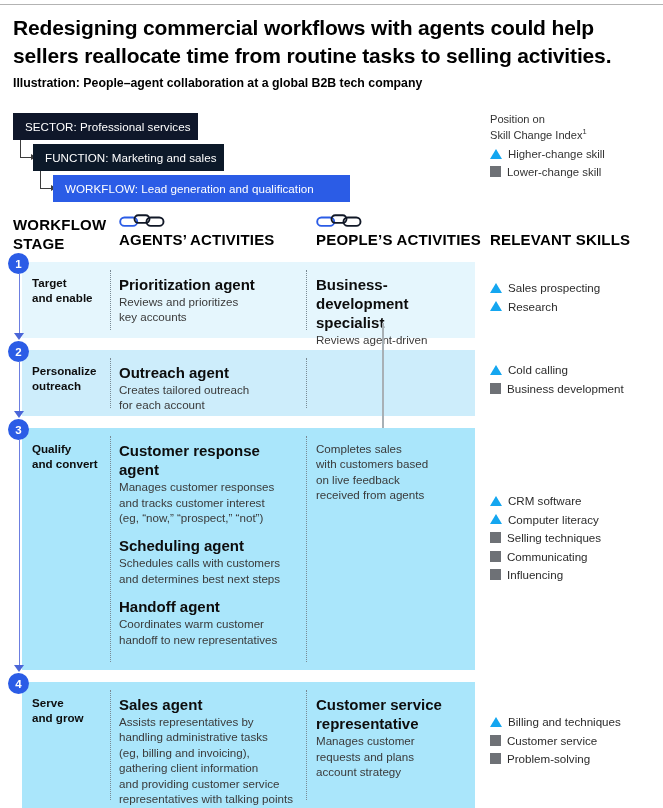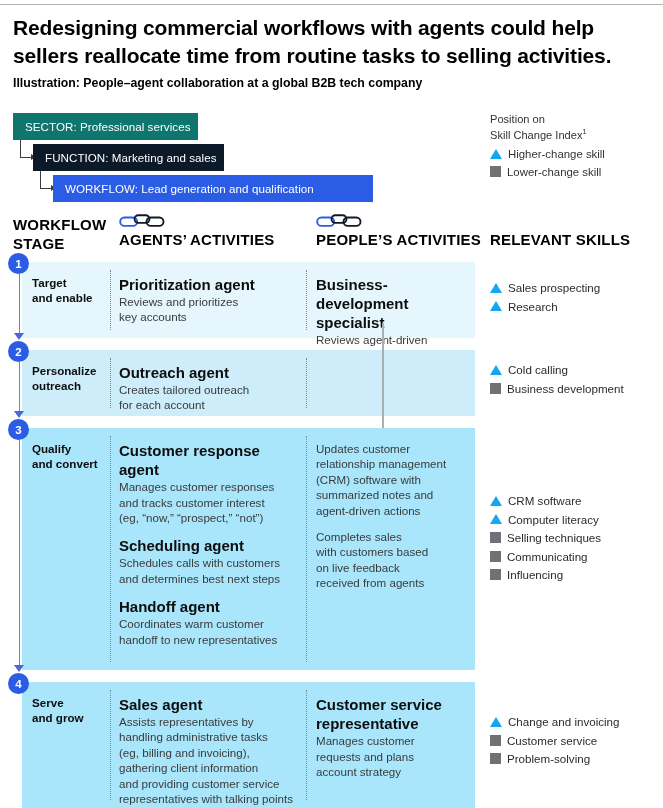--- a/index.html
+++ b/index.html
@@ -47,23 +47,23 @@
   
   .hbox {
     position: absolute;
     color: #ffffff;
     font-size: 11.6px;
     display: flex;
     align-items: center;
     padding-left: 12px;
     letter-spacing: 0.05px;
   }
-  #box-sector   { left: 13px;  top: 113px; width: 185px; height: 27px; background: #0f766e; }
+  #box-sector   { left: 13px;  top: 113px; width: 185px; height: 27px; background: #0f172a; }
   #box-function { left: 33px;  top: 144px; width: 191px; height: 27px; background: #0c1929; }
-  #box-workflow { left: 53px;  top: 175px; width: 320px; height: 27px; background: #2b5ce6; }
+  #box-workflow { left: 53px;  top: 175px; width: 297px; height: 27px; background: #2b5ce6; }
 
   .elbow {
     position: absolute;
     border-left: 1.2px solid #3c3c3c;
     border-bottom: 1.2px solid #3c3c3c;
   }
   #elbow-1 { left: 20px; top: 140px; width: 12px; height: 18px; }
   #elbow-2 { left: 40px; top: 171px; width: 12px; height: 18px; }
   .elbow::after {
     content: "";
@@ -330,23 +330,20 @@
         <div class="role">Scheduling agent</div>
         <div class="desc">Schedules calls with customers<br>and determines best next steps</div>
       </div>
       <div class="block">
         <div class="role">Handoff agent</div>
         <div class="desc">Coordinates warm customer<br>handoff to new representatives</div>
       </div>
     </div>
     <div class="people-col" style="top: 441px;">
       <div class="block">
-        <div class="desc">Updates customer<br>relationship management<br>(CRM) software with<br>summarized notes and<br>agent-driven actions</div>
-      </div>
-      <div class="block">
         <div class="desc">Completes sales<br>with customers based<br>on live feedback<br>received from agents</div>
       </div>
     </div>
     <div class="skills-col" style="top: 494px;">
       <div class="skill-row">
         <span class="mk tri"></span>
         <span>CRM software</span>
       </div>
       <div class="skill-row">
         <span class="mk tri"></span>
@@ -380,21 +377,21 @@
     </div>
     <div class="people-col" style="top: 695px;">
       <div class="block">
         <div class="role">Customer service<br>representative</div>
         <div class="desc">Manages customer<br>requests and plans<br>account strategy</div>
       </div>
     </div>
     <div class="skills-col" style="top: 715px;">
       <div class="skill-row">
         <span class="mk tri"></span>
-        <span>Change and invoicing</span>
+        <span>Billing and techniques</span>
       </div>
       <div class="skill-row">
         <span class="mk sq"></span>
         <span>Customer service</span>
       </div>
       <div class="skill-row">
         <span class="mk sq"></span>
         <span>Problem-solving</span>
       </div>
     </div>

